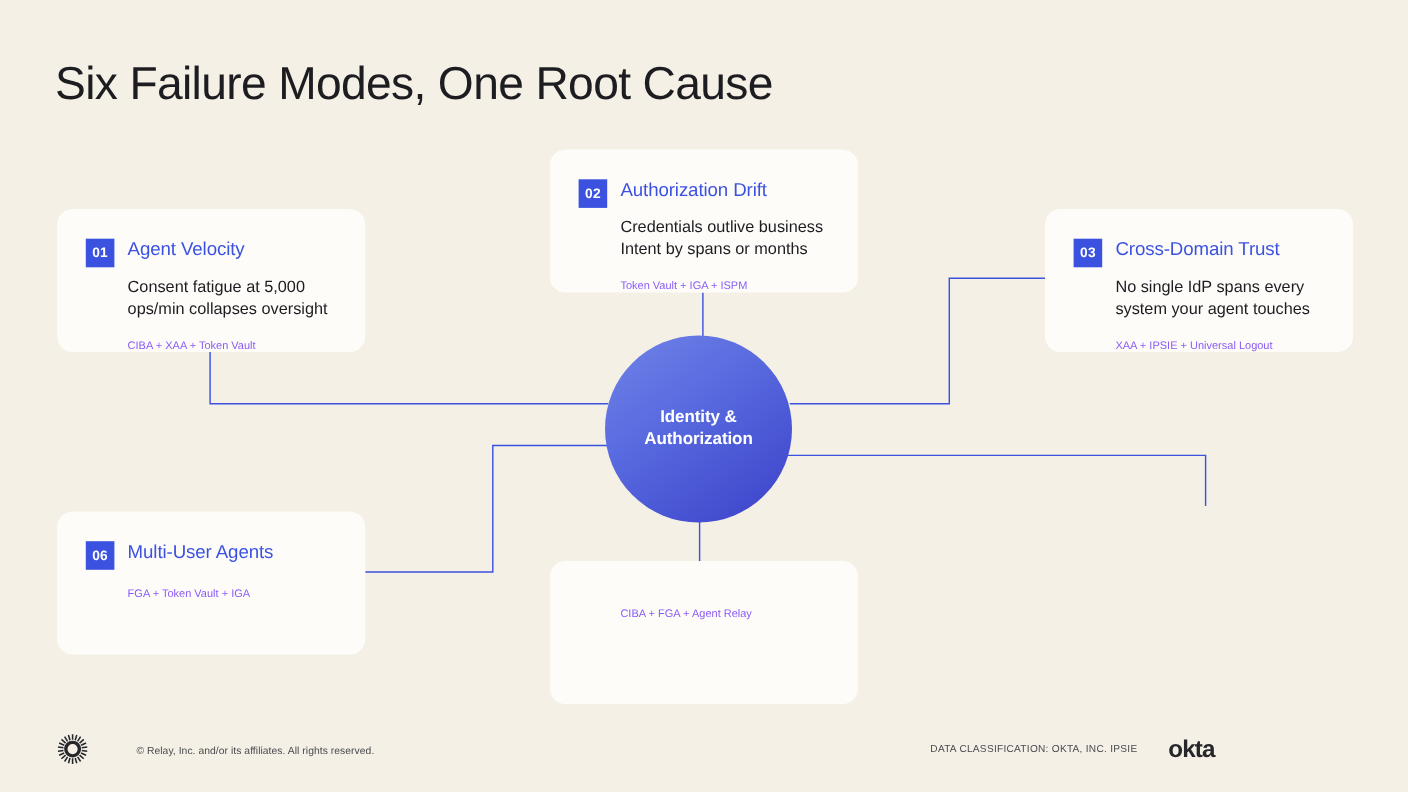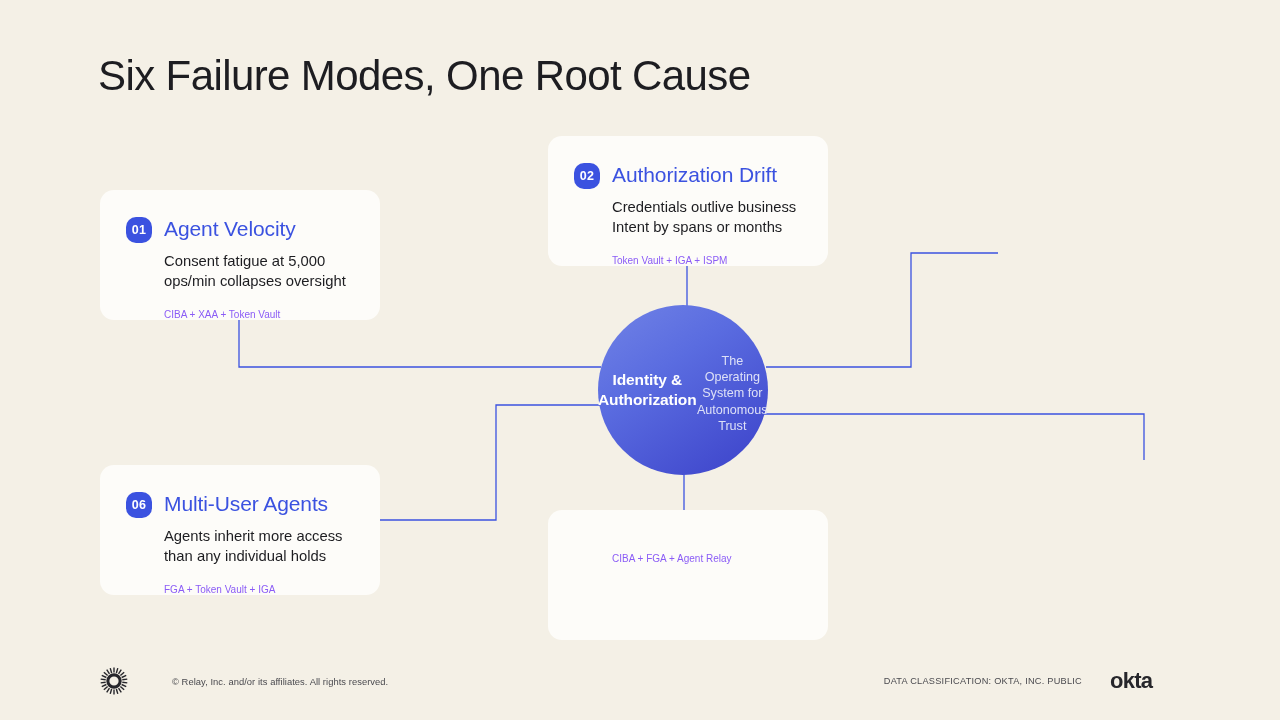--- a/index.html
+++ b/index.html
@@ -2,21 +2,21 @@
 <html><head>
 <meta charset="utf-8">
 <style>
   * { margin:0; padding:0; box-sizing:border-box; }
   html, body {
     width:1280px; height:720px;
     background:#F4F0E6;
     font-family:"Liberation Sans", sans-serif;
     overflow:hidden;
   }
-  #stage { position:relative; width:1128px; height:720px;margin-left:48px; }
+  #stage { position:relative; width:1128px; height:720px; }
 
   
   #page-title {
     position:absolute; left:50px; top:52px;
     font-size:42px; font-weight:400; color:#1D1D21;
     letter-spacing:-0.6px; white-space:nowrap;
   }
 
   
   #connectors { position:absolute; left:0; top:0; width:1280px; height:720px; }
@@ -27,29 +27,29 @@
     position:absolute;
     background:#FDFCF9;
     border-radius:14px;
     padding:26px 24px 24px 26px;
   }
   .card-head { display:flex; align-items:flex-start; gap:12px; }
   .badge {
     flex:0 0 auto;
     width:26px; height:26px;
     background:#3B52E0;
-    border-radius:10px;
+    border-radius:0;
     color:#FFFFFF;
     font-size:12.5px; font-weight:600;
     display:flex; align-items:center; justify-content:center;
     letter-spacing:0.2px;
     margin-top:1px;
   }
   .card-title {
-    font-size:21px; font-weight:500; color:#3B52E0;
+    font-size:17px; font-weight:500; color:#3B52E0;
     letter-spacing:-0.1px; line-height:1.25;
   }
   .card-desc {
     margin-top:8px; margin-left:38px;
     font-size:14.8px; color:#1D1D21; line-height:1.38;
     white-space:pre-line;
   }
   .card-tags {
     margin-top:16px; margin-left:38px;
     font-size:10px; color:#8b5cf6; line-height:1.3;
@@ -134,42 +134,46 @@
   <div class="card" id="card-02">
     <div class="card-head">
       <div class="badge">02</div>
       <div class="card-title">Authorization Drift</div>
     </div>
     <div class="card-desc">Credentials outlive business
 Intent by spans or months</div>
     <div class="card-tags">Token Vault + IGA + ISPM</div>
   </div>
 
+  <div class="card" id="card-03">
+    <div class="card-head">
+      <div class="badge">03</div>
+      <div class="card-title">Cross-Domain Trust</div>
+    </div>
+    <div class="card-desc">No single IdP spans every
+system your agent touches</div>
+    <div class="card-tags">XAA + IPSIE + Universal Logout</div>
+  </div>
 
 
   <div class="card" id="card-05">
     <div class="card-tags">CIBA + FGA + Agent Relay</div>
   </div>
 
   <div class="card" id="card-06">
     <div class="card-head">
       <div class="badge">06</div>
       <div class="card-title">Multi-User Agents</div>
     </div>
-    <div class="card-desc">Agents inherit more access
-than any individual holds</div>
     <div class="card-tags">FGA + Token Vault + IGA</div>
   </div>
 
   <div id="hub">
     <div id="hub-title">Identity &amp;
 Authorization</div>
-    <div id="hub-sub">The Operating
-System for
-Autonomous Trust</div>
   </div>
 
   <svg id="footer-logo" viewBox="0 0 100 100">
     <g fill="#26262B">
       <circle cx="50" cy="50" r="22" fill="none" stroke="#26262B" stroke-width="11"></circle>
       <g id="spokes">
           <line x1="50.00" y1="20.00" x2="50.00" y2="2.00" stroke="#26262B" stroke-width="5"></line>
           <line x1="58.45" y1="21.22" x2="63.52" y2="3.94" stroke="#26262B" stroke-width="5"></line>
           <line x1="66.22" y1="24.76" x2="75.95" y2="9.62" stroke="#26262B" stroke-width="5"></line>
           <line x1="72.67" y1="30.35" x2="86.28" y2="18.57" stroke="#26262B" stroke-width="5"></line>
@@ -189,19 +193,19 @@
           <line x1="20.31" y1="45.73" x2="2.49" y2="43.17" stroke="#26262B" stroke-width="5"></line>
           <line x1="22.71" y1="37.54" x2="6.34" y2="30.06" stroke="#26262B" stroke-width="5"></line>
           <line x1="27.33" y1="30.35" x2="13.72" y2="18.57" stroke="#26262B" stroke-width="5"></line>
           <line x1="33.78" y1="24.76" x2="24.05" y2="9.62" stroke="#26262B" stroke-width="5"></line>
           <line x1="41.55" y1="21.22" x2="36.48" y2="3.94" stroke="#26262B" stroke-width="5"></line>
         </g>
     </g>
   </svg>
 
   <div id="footer-copy">© Relay, Inc. and/or its affiliates. All rights reserved.</div>
-  <div id="footer-class">DATA CLASSIFICATION: OKTA, INC. PUBLIC</div>
+  <div id="footer-class">DATA CLASSIFICATION: OKTA, INC. IPSIE</div>
 
   <svg id="footer-wordmark" viewBox="0 0 132 52">
     <text x="0" y="40" font-family="Liberation Sans, sans-serif" font-size="44" font-weight="700" fill="#26262B" letter-spacing="-1.5">okta</text>
   </svg>
 
 </div>
 
 </body></html>

